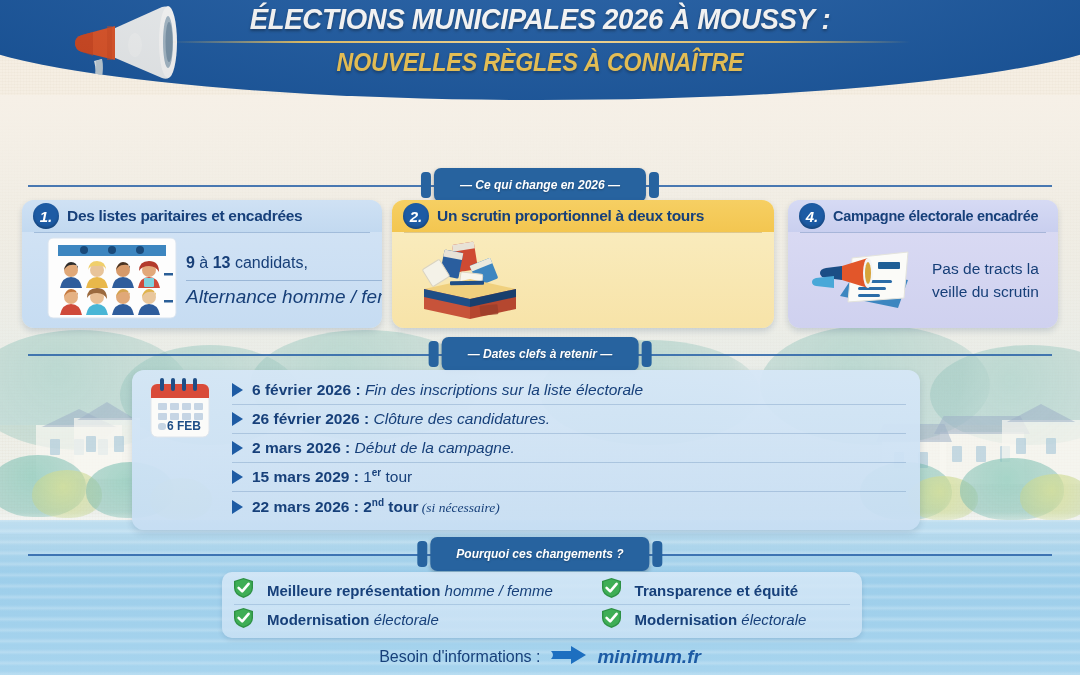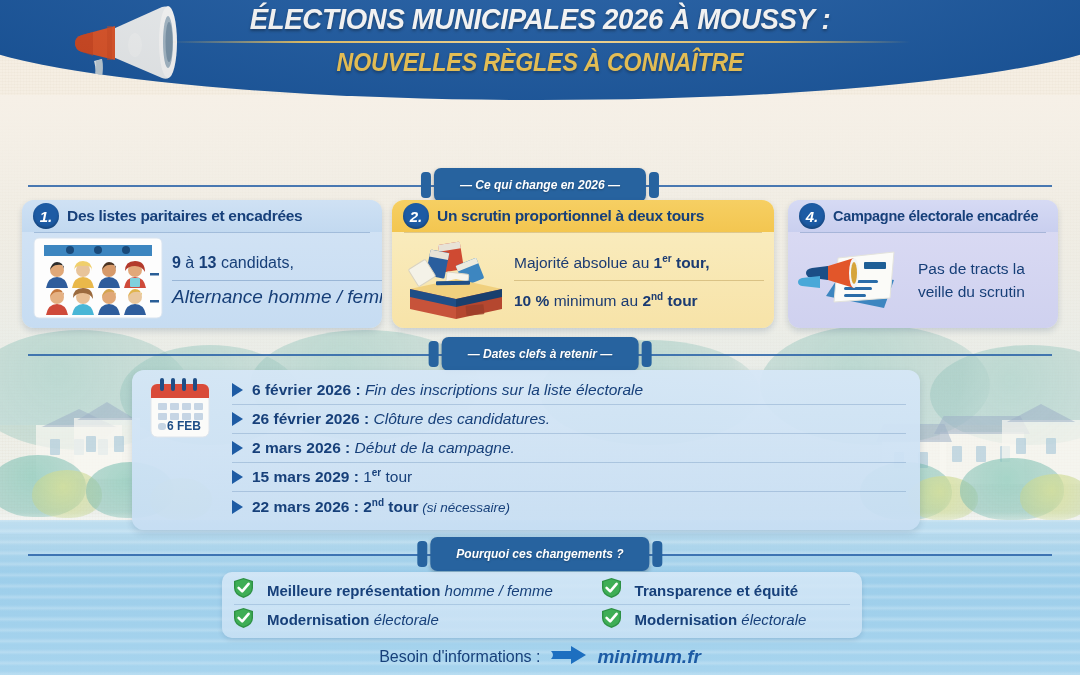--- a/index.html
+++ b/index.html
@@ -156,21 +156,21 @@
     background:#1d5ba4; color:#fff;
     font-weight:bold; font-style:italic; font-size:15px;
     display:flex; align-items:center; justify-content:center;
     box-shadow: inset 0 -2px 3px rgba(0,0,0,0.25);
     flex:0 0 auto;
   }
   .card-head .ct {
     margin-left:8px; font-weight:bold; font-size:15.5px; color:#17407a; letter-spacing:-0.3px;
     white-space:nowrap;
   }
-  .card-body { position:relative; display:flex; align-items:center; height:96px; padding:0 10px; }
+  .card-body { position:relative; display:flex; align-items:center; height:96px; padding:0 24px; }
   .card-div { position:absolute; left:12px; right:12px; top:32px; height:1px; background:rgba(40,90,150,0.28); }
 
   .card1 { left:22px; width:360px; background: linear-gradient(180deg,#d4e4f5,#c6dcf2); }
   .card1 .card-head { background: linear-gradient(180deg,#cfe1f4,#c2d9f0); }
   .card2 { left:392px; width:382px; background: linear-gradient(180deg,#faeec3,#f7e3a8); }
   .card2 .card-head { background: linear-gradient(180deg,#f6cf63,#f3c650); }
   .card2 .card-div { background:rgba(150,110,30,0.28); }
   .card3 { left:788px; width:270px; background: linear-gradient(180deg,#dcdcf4,#cfd1ef); }
   .card3 .card-head { background: linear-gradient(180deg,#d6daf4,#c9cfef); }
 
@@ -202,21 +202,21 @@
   .tri {
     width:0; height:0; border-left:11px solid #1d5ba4;
     border-top:7px solid transparent; border-bottom:7px solid transparent;
     margin-right:9px; flex:0 0 auto;
   }
   .date-txt { color:#17407a; font-size:15.5px; white-space:nowrap; }
   .date-txt .d { font-weight:bold; }
   .date-txt .desc { font-style:italic; }
   .date-txt .plain { font-style:normal; }
   .date-txt sup { font-size:10px; vertical-align:super; font-weight:bold; }
-  .date-txt .small { font-size:13.5px; font-style:italic; }
+  .date-txt .small { font-size:13.5px; font-style:italic;font-family:Liberation Serif, serif; }
 
   .cal { position:absolute; left:16px; top:8px; width:64px; height:62px; }
 
   
   .benefits {
     position:absolute; left:222px; top:572px; width:640px; height:66px;
     background: linear-gradient(180deg, rgba(214,232,247,0.88), rgba(203,226,245,0.80));
     border-radius:10px;
     box-shadow: 0 2px 5px rgba(30,60,100,0.14);
   }
@@ -426,29 +426,20 @@
               <polygon points="6,54 52,64 52,64 6,54" fill="#e2bd63"></polygon>
               <rect x="32" y="46" width="34" height="4" rx="1" fill="#1f4e86" transform="rotate(-1 49 48)"></rect>
               <path d="M6 54 L52 64 L52 84 L6 74 Z" fill="#c7533a"></path>
               <path d="M52 64 L98 54 L98 74 L52 84 Z" fill="#b5472f"></path>
               <path d="M6 54 L52 64 L52 72 L6 62 Z" fill="#1f4e86"></path>
               <path d="M52 64 L98 54 L98 62 L52 72 Z" fill="#183f6d"></path>
               <rect x="62" y="70" width="18" height="10" rx="1" fill="#9b3d29" opacity=".8" transform="rotate(-6 71 75)"></rect>
             </g>
           </svg>
         </div>
-        <div class="card-text">
-          <div class="l1">
-            <span>Majorité absolue au </span><b>1</b><sup style="font-weight:bold;font-size:10px;">er</sup><b> tour,</b>
-          </div>
-          <div class="sep"></div>
-          <div class="l2">
-            <b>10 %</b><span> minimum au </span><b>2</b><sup style="font-weight:bold;font-size:10px;">nd</sup><b> tour</b>
-          </div>
-        </div>
       </div>
     </div>
 
     <div class="card card3">
       <div class="card-head">
         <div class="num">4.</div>
         <div class="ct" style="font-size:14.5px;">Campagne électorale encadrée</div>
       </div>
       <div class="card-div"></div>
       <div class="card-body">

